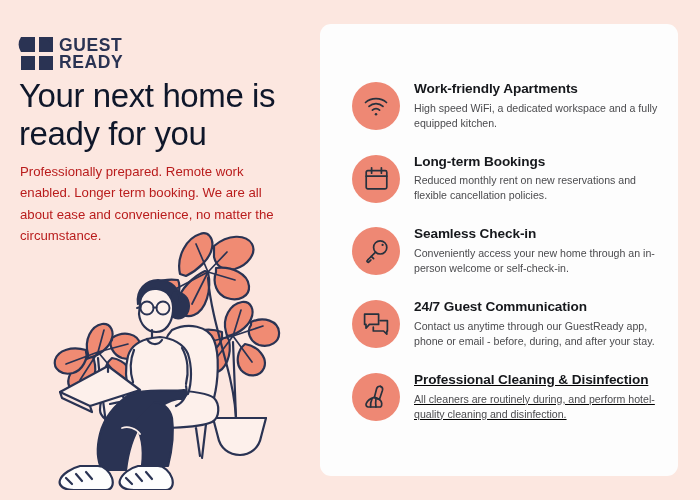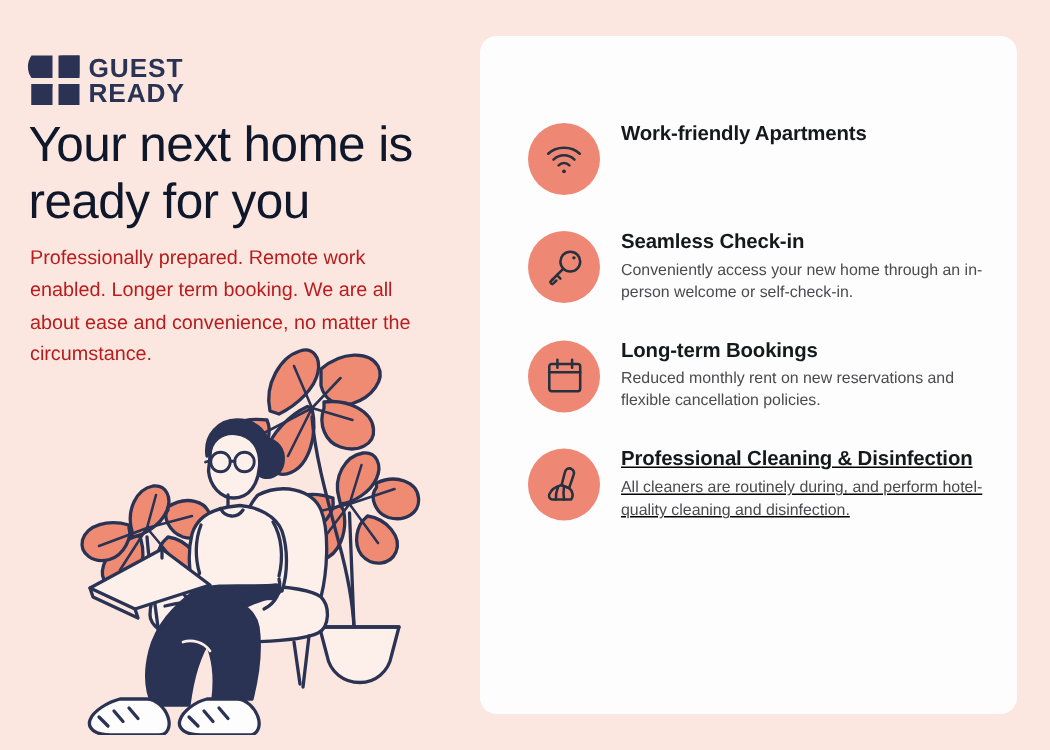--- a/index.html
+++ b/index.html
@@ -250,20 +250,36 @@
       <div class="feature-icon">
         <svg width="26" height="22" viewBox="0 0 26 22" fill="none" stroke="#27313D" stroke-width="1.7" stroke-linecap="round">
           <path d="M2.5 7.5 C8 2.2 18 2.2 23.5 7.5"></path>
           <path d="M6 11.4 C10 7.6 16 7.6 20 11.4"></path>
           <path d="M9.4 15.2 C11.5 13.2 14.5 13.2 16.6 15.2"></path>
           <circle cx="13" cy="19.2" r="1.25" fill="#27313D" stroke="none"></circle>
         </svg>
       </div>
       <div class="feature-text">
         <div class="feature-title">Work-friendly Apartments</div>
+        <div class="feature-desc">High speed WiFi, a dedicated workspace and a fully equipped kitchen.</div>
+      </div>
+    </div>
+
+    <div class="feature">
+      <div class="feature-icon">
+        <svg width="25" height="25" viewBox="0 0 25 25" fill="none" stroke="#27313D" stroke-width="1.7" stroke-linecap="round" stroke-linejoin="round">
+          <rect x="2.2" y="4.6" width="20.6" height="18.2" rx="1.6"></rect>
+          <path d="M2.2 10.2 H22.8"></path>
+          <path d="M7.6 1.8 V7.2"></path>
+          <path d="M17.4 1.8 V7.2"></path>
+        </svg>
+      </div>
+      <div class="feature-text">
+        <div class="feature-title">Long-term Bookings</div>
+        <div class="feature-desc">Reduced monthly rent on new reservations and flexible cancellation policies.</div>
       </div>
     </div>
 
     <div class="feature">
       <div class="feature-icon">
         <svg width="25" height="25" viewBox="0 0 25 25" fill="none" stroke="#27313D" stroke-width="1.7" stroke-linecap="round" stroke-linejoin="round">
           <circle cx="16.2" cy="8.4" r="6.6"></circle>
           <circle cx="18.6" cy="5.9" r="1.15" fill="#27313D" stroke="none"></circle>
           <path d="M11.6 13.1 L4.2 20.5"></path>
           <path d="M4.2 20.5 C2.6 22.1 2.6 22.1 3.4 22.9 C4.2 23.7 4.2 23.7 5.8 22.1 L6.9 21"></path>
@@ -271,33 +287,30 @@
         </svg>
       </div>
       <div class="feature-text">
         <div class="feature-title">Seamless Check-in</div>
         <div class="feature-desc">Conveniently access your new home through an in-person welcome or self-check-in.</div>
       </div>
     </div>
 
     <div class="feature">
       <div class="feature-icon">
-        <svg width="25" height="25" viewBox="0 0 25 25" fill="none" stroke="#27313D" stroke-width="1.7" stroke-linecap="round" stroke-linejoin="round">
-          <rect x="2.2" y="4.6" width="20.6" height="18.2" rx="1.6"></rect>
-          <path d="M2.2 10.2 H22.8"></path>
-          <path d="M7.6 1.8 V7.2"></path>
-          <path d="M17.4 1.8 V7.2"></path>
-        </svg>
-      </div>
-      <div class="feature-text">
-        <div class="feature-title">Long-term Bookings</div>
-        <div class="feature-desc">Reduced monthly rent on new reservations and flexible cancellation policies.</div>
-      </div>
-    </div>
-
+        <svg width="26" height="24" viewBox="0 0 26 24" fill="none" stroke="#27313D" stroke-width="1.7" stroke-linecap="round" stroke-linejoin="round">
+          <path d="M1.6 2.2 H15.6 V12.4 H6.4 L3 16.2 V12.4 H1.6 Z"></path>
+          <path d="M10.3 15.2 V19 H20.6 L23.8 22.2 V19 H24.4 V8.6 H17.2"></path>
+        </svg>
+      </div>
+      <div class="feature-text">
+        <div class="feature-title">24/7 Guest Communication</div>
+        <div class="feature-desc">Contact us anytime through our GuestReady app, phone or email - before, during, and after your stay.</div>
+      </div>
+    </div>
 
     <div class="feature">
       <div class="feature-icon">
         <svg width="26" height="26" viewBox="0 0 26 26" fill="none" stroke="#27313D" stroke-width="1.7" stroke-linecap="round" stroke-linejoin="round">
           <path d="M17.4 2.4 C19.2 3 20 4.6 19.4 6.6 L16.4 15.4"></path>
           <path d="M17.4 2.4 C15.6 1.9 14.1 2.9 13.6 4.8 L11.4 13.4"></path>
           <path d="M11.4 13.4 L16.4 15.4"></path>
           <path d="M11.4 13.4 C7.6 14.4 4.4 16.6 3.2 19.6 C2.6 21.2 3.4 22.6 5 23 L17.6 23 C19.4 21.2 19.2 17.6 16.4 15.4 Z"></path>
           <path d="M9 14.8 C8 17 7.4 20.2 7.6 23"></path>
           <path d="M13 14.4 C12.6 17 12.6 20.4 13 23"></path>

